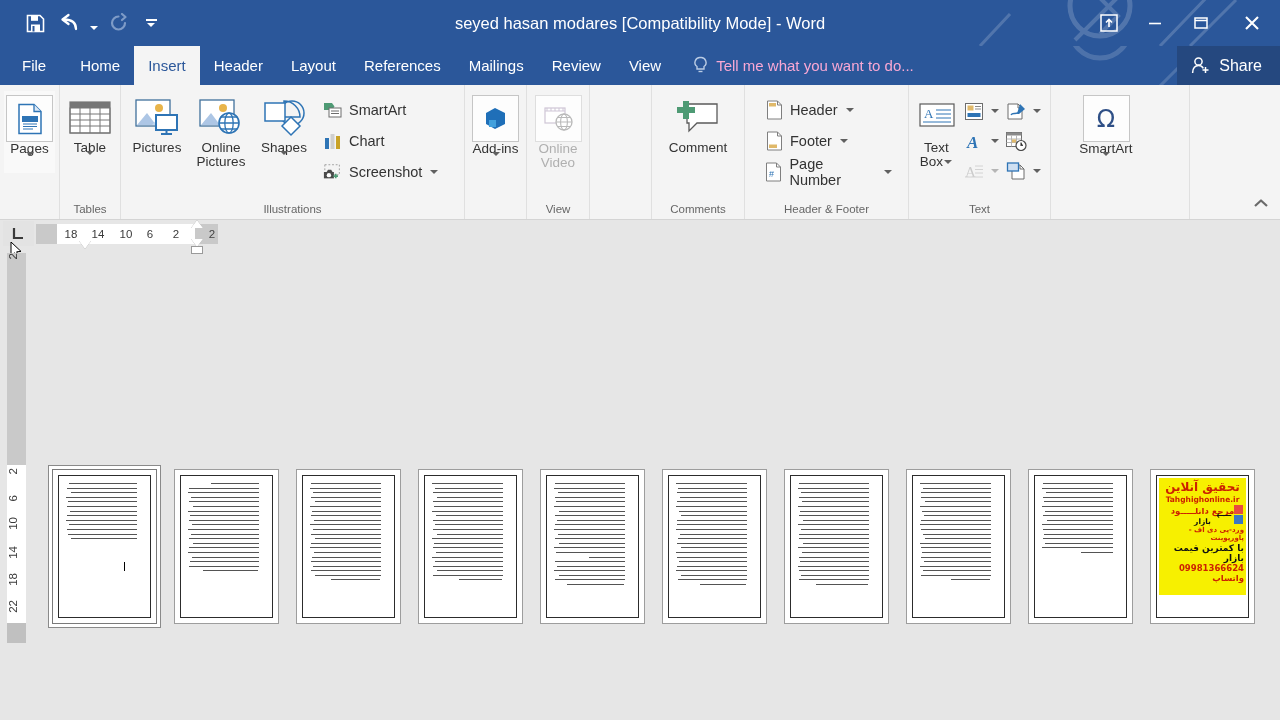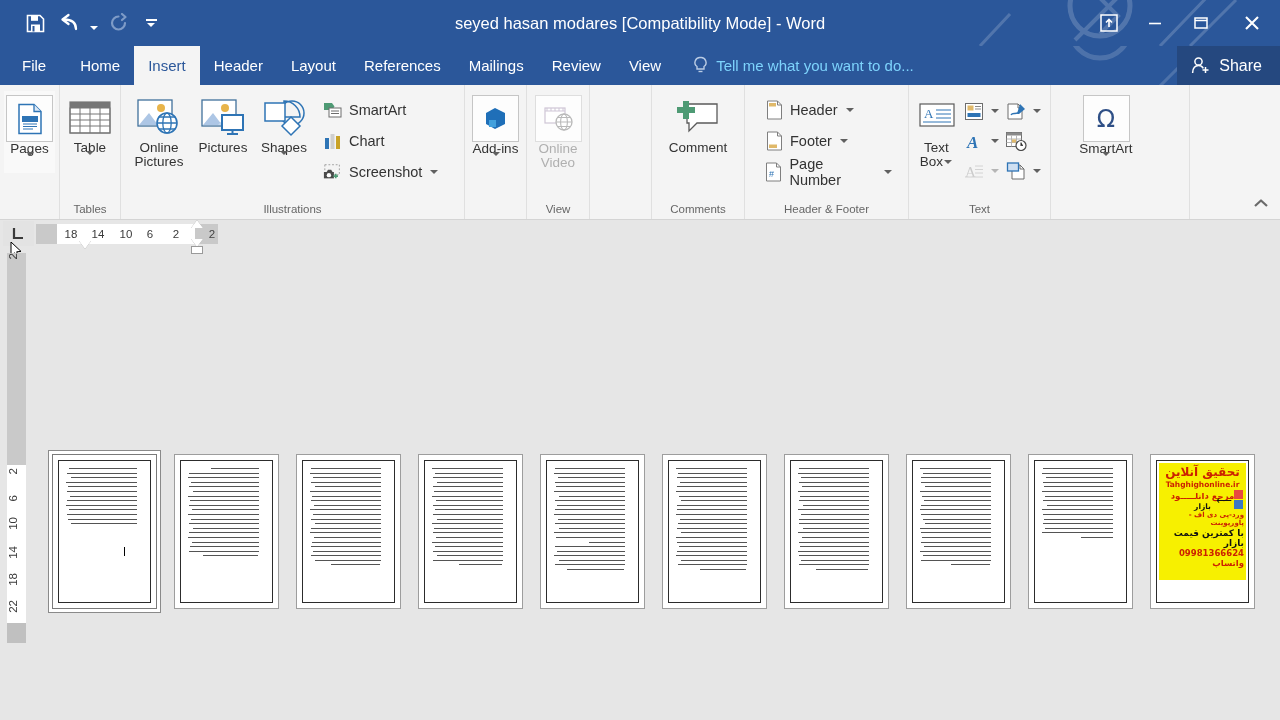--- a/index.html
+++ b/index.html
@@ -79,21 +79,21 @@
     z-index: 2;
   }
   .tab.file { padding: 0 20px 0 22px; }
   .tab.active {
     background: #f4f4f4;
     color: #2b579a;
   }
   .tellme {
     display: flex; align-items: center; gap: 8px;
     padding-left: 18px;
-    color: #7dd3fc;
+    color: #f9a8d4;
     font-size: 15px;
     z-index: 2;
   }
   .share-btn {
     margin-left: auto;
     display: flex; align-items: center; gap: 8px;
     padding: 0 18px 0 14px;
     color: #ffffff;
     font-size: 16px;
     background: #25487f;
@@ -459,45 +459,45 @@
         </div>
         <div class="lbl">Table</div>
         <div class="dd"><span class="caret-gr"></span></div>
       </div>
     </div>
     <div class="rgroup-label">Tables</div>
   </div>
 
   <div class="rgroup" style="width:344px">
     <div class="rgroup-body">
+      <div class="bigbtn" style="width:62px">
+        <div class="ico">
+          <svg width="46" height="40" viewBox="0 0 46 40">
+            <rect x="2" y="2" width="34" height="26" fill="#ffffff" stroke="#41719c" stroke-width="1.3"></rect>
+            <circle cx="25" cy="10" r="4" fill="#e8b44a"></circle>
+            <path d="M3 27 L13 15 L22 27 Z" fill="#adc6e5"></path>
+            <path d="M18 27 L26 18 L35 27 Z" fill="#c5d8ee"></path>
+            <rect x="22" y="17" width="21" height="15" fill="#ffffff" stroke="#2e74b5" stroke-width="2"></rect>
+            <path d="M32.5 32 V36 M27 36 H38" stroke="#2e74b5" stroke-width="2"></path>
+          </svg>
+        </div>
+        <div class="lbl">Pictures</div>
+      </div>
       <div class="bigbtn wide" style="width:66px">
         <div class="ico">
           <svg width="46" height="40" viewBox="0 0 46 40">
             <rect x="2" y="2" width="34" height="26" fill="#ffffff" stroke="#41719c" stroke-width="1.3"></rect>
             <circle cx="25" cy="10" r="4" fill="#e8b44a"></circle>
             <path d="M3 27 L13 15 L22 27 Z" fill="#adc6e5"></path>
             <circle cx="31" cy="25" r="10" fill="#ffffff" stroke="#2e74b5" stroke-width="1.6"></circle>
             <ellipse cx="31" cy="25" rx="4.2" ry="10" fill="none" stroke="#2e74b5" stroke-width="1.3"></ellipse>
             <path d="M21 25 H41 M22.5 19 H39.5 M22.5 31 H39.5" stroke="#2e74b5" stroke-width="1.3"></path>
           </svg>
         </div>
         <div class="lbl">Online Pictures</div>
-      </div>
-      <div class="bigbtn" style="width:62px">
-        <div class="ico">
-          <svg width="46" height="40" viewBox="0 0 46 40">
-            <rect x="2" y="2" width="34" height="26" fill="#ffffff" stroke="#41719c" stroke-width="1.3"></rect>
-            <circle cx="25" cy="10" r="4" fill="#e8b44a"></circle>
-            <path d="M3 27 L13 15 L22 27 Z" fill="#adc6e5"></path>
-            <path d="M18 27 L26 18 L35 27 Z" fill="#c5d8ee"></path>
-            <rect x="22" y="17" width="21" height="15" fill="#ffffff" stroke="#2e74b5" stroke-width="2"></rect>
-            <path d="M32.5 32 V36 M27 36 H38" stroke="#2e74b5" stroke-width="2"></path>
-          </svg>
-        </div>
-        <div class="lbl">Pictures</div>
       </div>
       <div class="bigbtn" style="width:60px">
         <div class="ico">
           <svg width="48" height="40" viewBox="0 0 48 40">
             <path d="M24 3 A16 16 0 0 1 40 19 H24 Z" fill="none" stroke="#2e74b5" stroke-width="1.5"></path>
             <circle cx="32" cy="15" r="12" fill="none" stroke="#2e74b5" stroke-width="1.5"></circle>
             <rect x="5" y="5" width="20" height="18" fill="#ffffff" stroke="#2e74b5" stroke-width="1.5"></rect>
             <path d="M22 28 L31 19 L40 28 L31 37 Z" fill="#ffffff" stroke="#2e74b5" stroke-width="1.5"></path>
           </svg>
         </div>
@@ -801,21 +801,21 @@
         <span class="vr-num" style="top:52px">10</span>
         <span class="vr-num" style="top:81px">14</span>
         <span class="vr-num" style="top:108px">18</span>
         <span class="vr-num" style="top:135px">22</span>
       </div>
       <div class="vr-corner"></div>
     </div>
   </div>
 
   <div class="canvas">
-    <div class="pagestrip" style="top:201px">
+    <div class="pagestrip" style="top:216px">
 
       <div class="pagethumb selected">
         <div class="inner-frame"></div>
         <div class="textblock">
           <div class="tline" style="width:86%;margin-left:5%"></div>
           <div class="tline" style="width:88%;margin-left:3%"></div>
           <div class="tline" style="width:84%;margin-left:7%"></div>
           <div class="tline" style="width:90%;margin-left:1%"></div>
           <div class="tline" style="width:87%;margin-left:4%"></div>
           <div class="tline" style="width:89%;margin-left:2%"></div>

